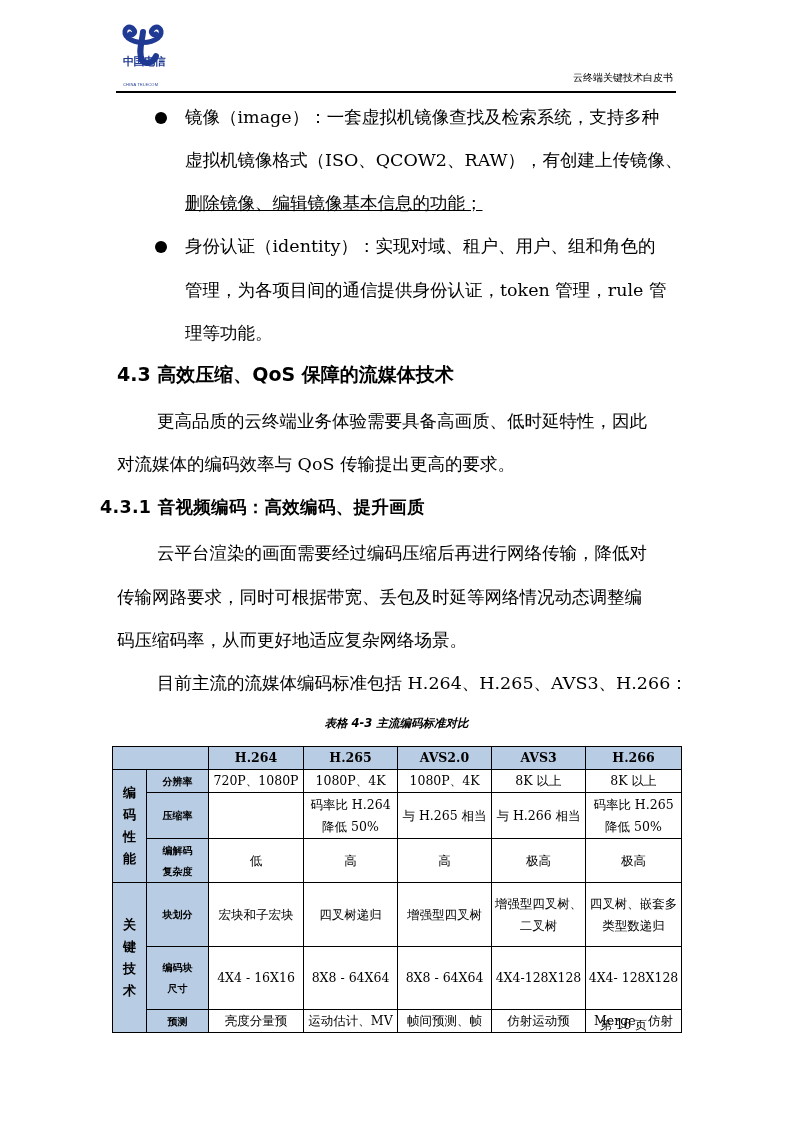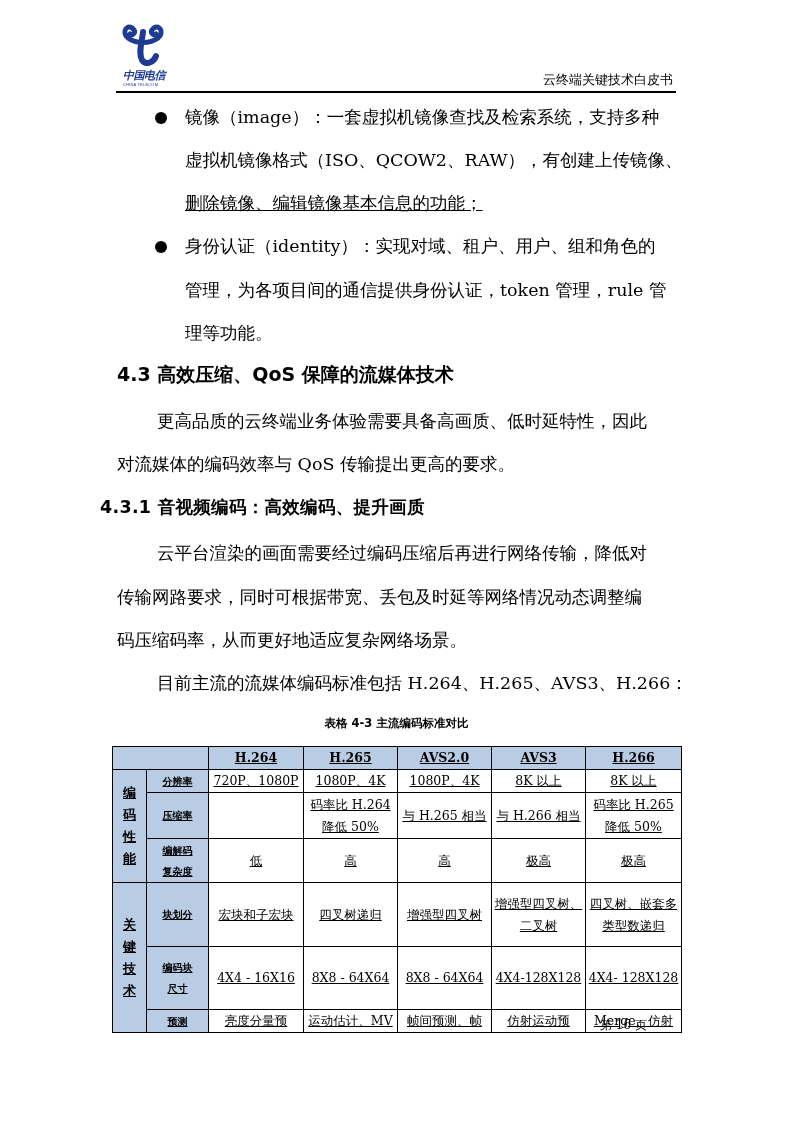--- a/index.html
+++ b/index.html
@@ -2,40 +2,40 @@
 <html><head>
 <meta charset="utf-8">
 <style>
   html, body { margin: 0; padding: 0; background: #ffffff; }
   body { width: 793px; height: 1122px; position: relative; overflow: hidden;
          font-family: "DejaVu Serif", "Liberation Serif", serif; color: #000; }
 
   .page-header { position: absolute; left: 116px; top: 22px; width: 560px; height: 71px; }
   .logo { position: absolute; left: 4px; top: 0; width: 60px; height: 68px; }
   .logo svg { display: block; }
-  .logo-cn { position: absolute; left: 3px; top: 46px; font-family: "DejaVu Sans", sans-serif;
-             font-size: 11px; font-weight: bold; color: #1f3a93; letter-spacing: -0.5px; white-space: nowrap; font-style: italic; }
+  .logo-cn { position: absolute; left: 3px; top: 32px; font-family: "DejaVu Sans", sans-serif;
+             font-size: 11px; font-weight: bold; color: #1f3a93; letter-spacing: -0.5px; white-space: nowrap; }
   .logo-en { position: absolute; left: 3px; top: 60px; font-family: "Liberation Sans", sans-serif;
              font-size: 4px; color: #1f3a93; white-space: nowrap; letter-spacing: 0.2px; }
-  .doc-title { position: absolute; right: 3px; top: 49px; font-size: 13px; font-family: "DejaVu Serif", serif; color: #000; }
+  .doc-title { position: absolute; right: 3px; top: 49px; font-size: 10px; font-family: "DejaVu Serif", serif; color: #000; }
   .header-rule { position: absolute; left: 0; top: 69px; width: 560px; height: 1.5px; background: #000; }
 
   .body-text { position: absolute; font-size: 17.5px; line-height: 43px; white-space: nowrap; }
   .bullet { position: absolute; width: 12px; height: 12px; border-radius: 50%; background: #000; }
 
   .h2 { position: absolute; left: 117px; top: 362px; font-family: "DejaVu Sans", sans-serif;
         font-weight: bold; font-size: 19px; white-space: nowrap; }
   .h3 { position: absolute; left: 100px; top: 495px; font-family: "DejaVu Sans", sans-serif;
         font-weight: bold; font-size: 17.5px; white-space: nowrap; letter-spacing: 0.3px; }
 
   .table-caption { position: absolute; left: 0; width: 793px; top: 716px; text-align: center;
-                   font-family: "DejaVu Sans", sans-serif; font-weight: bold; font-size: 11.5px; }
+                   font-family: "DejaVu Sans", sans-serif; font-weight: bold; font-size: 11.5px; font-style: italic; }
 
   table.spec { position: absolute; left: 112px; top: 746px; border-collapse: collapse;
-               table-layout: fixed; width: 569px; font-family: "DejaVu Serif", serif; text-decoration: underline; }
+               table-layout: fixed; width: 569px; font-family: "DejaVu Serif", serif; }
   table.spec td, table.spec th { border: 1px solid #000; padding: 0 2px; text-align: center;
                vertical-align: middle; font-size: 12.5px; line-height: 22px; font-weight: normal; }
   table.spec th.hdr { background: #b8cce4; font-weight: bold; font-family: "DejaVu Serif", serif; }
   table.spec td.grp { background: #b8cce4; font-weight: bold; font-family: "DejaVu Sans", sans-serif;
                font-size: 13px; line-height: 22px; }
   table.spec td.rowhdr { background: #b8cce4; font-weight: bold; font-family: "DejaVu Sans", sans-serif;
                font-size: 10px; line-height: 21px; }
 
   .page-number { position: absolute; left: 600px; top: 1017px; font-size: 12px; }
 </style>

